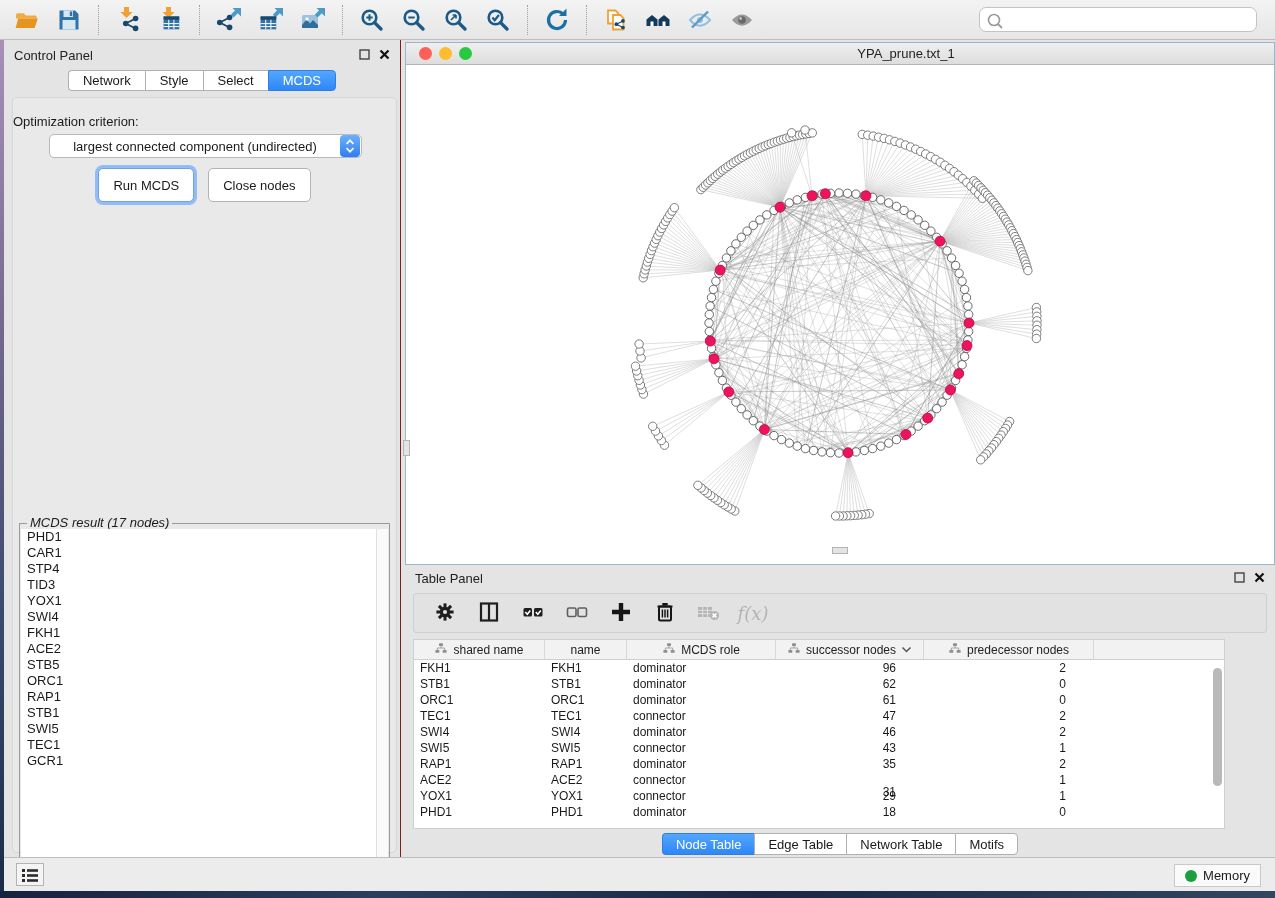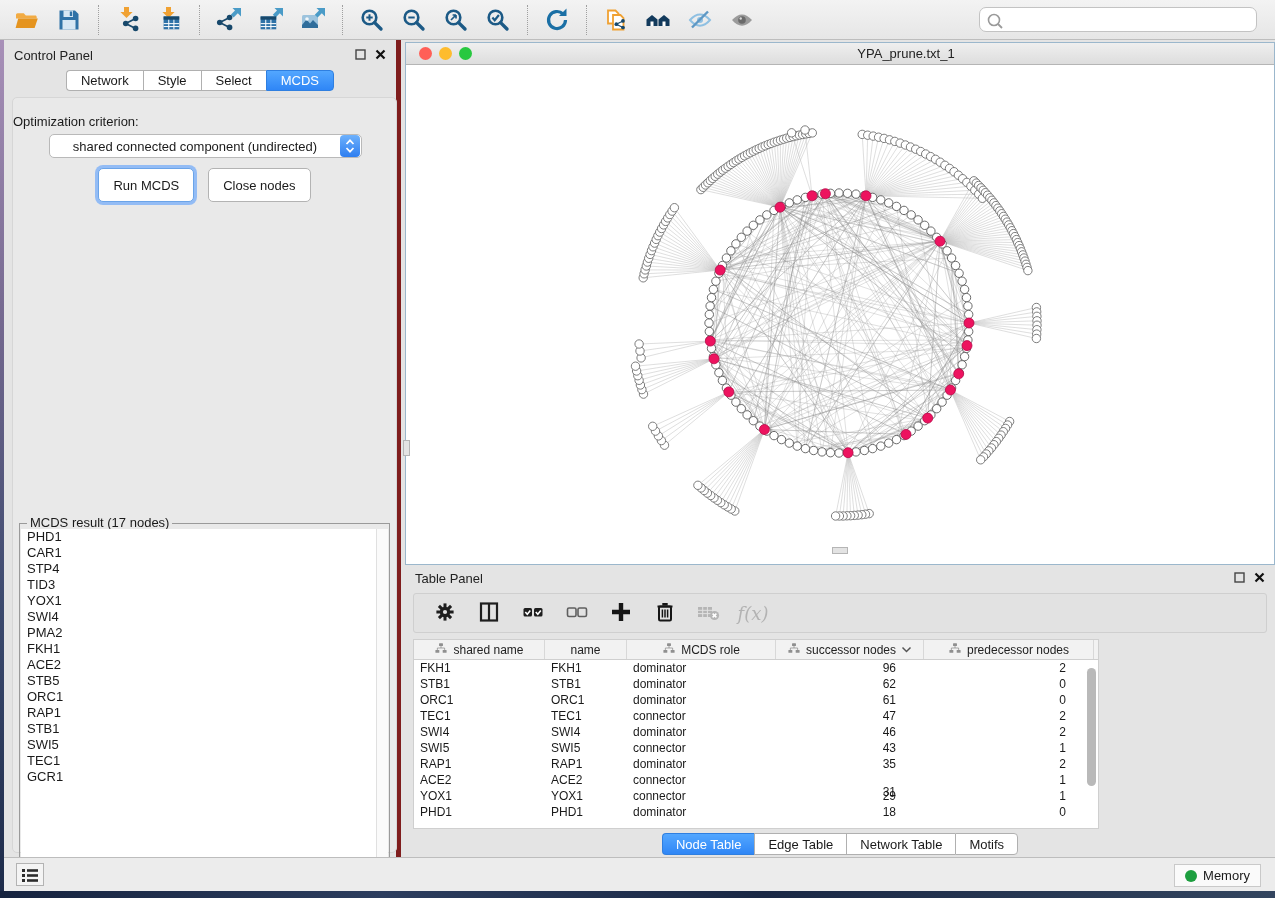--- a/index.html
+++ b/index.html
@@ -23,21 +23,21 @@
   #search-icon { position:absolute; left:7px; top:5px; }
 
   
   #wall-left { left:0; top:40px; width:4px; height:851px;
     background:linear-gradient(#a890b8,#74688f,#3c4a6e,#1d2b4a); }
   #wall-bottom { left:0; top:891px; width:1275px; height:7px;
     background:linear-gradient(90deg,#16233f,#2c3d5e 30%,#1a2845 60%,#33455f); }
 
   
   #control-panel { left:4px; top:40px; width:397px; height:817px;
-    background:#e4e4e4; border-right:5px solid #7f1d1d; }
+    background:#e4e4e4; border-right:1px solid #7f1d1d; }
   .panel-title-row { height:30px; display:flex; align-items:center; padding:0 10px; }
   .panel-title { font-size:13px; color:#222; }
   .panel-win-btns { margin-left:auto; display:flex; gap:9px; align-items:center; }
   .cp-tabs { display:flex; justify-content:center; gap:0; height:21px; }
   .cp-tab { height:21px; padding:0 14px; display:flex; align-items:center;
     background:#fff; border:1px solid #b0b0b0; border-right:none; font-size:13px; }
   .cp-tab:first-child { border-radius:4px 0 0 4px; }
   .cp-tab:last-child { border-radius:0 4px 4px 0; border-right:1px solid #b0b0b0; }
   .cp-tab.active { background:linear-gradient(#53a7ff,#2f86f6); color:#fff; border-color:#2f7fe0; }
   #cp-inner { left:8px; top:57px; width:385px; height:756px; background:#e9e9e9;
@@ -49,21 +49,21 @@
   #criterion-stepper { width:20px; height:22px; margin-right:1px;
     background:linear-gradient(#6db1fc,#2e7ef0); border-radius:4px;
     display:flex; align-items:center; justify-content:center; }
   .cp-buttons { position:absolute; top:70px; width:100%; display:flex; justify-content:center; gap:14px; }
   .mac-btn { height:23px; padding:16px 14px; background:#fff; border:1px solid #b3b3b3;
     border-radius:5px; font-size:13px; display:flex; align-items:center; }
   .mac-btn.focused { box-shadow:0 0 0 3px rgba(77,151,255,.55); border-color:#6ba4e8; }
   #result-group { left:6px; top:425px; width:371px; height:366px;
     border:1px solid #9a9a9a; }
   #result-group-title { position:absolute; left:7px; top:-9px; background:#e9e9e9;
-    padding:0 3px; font-size:13px; }
+    padding:0 3px; font-size:13px;font-style:italic; }
   #result-list { position:absolute; left:1px; top:5px; width:357px; height:354px;
     background:#fff; overflow:hidden; }
   #result-list .item { padding-left:6px; height:16px; line-height:16px; font-size:13px; }
   #result-scroll { position:absolute; right:1px; top:5px; width:12px; height:354px;
     background:#fafafa; border-left:1px solid #e0e0e0; }
 
   
   #network-frame { left:405px; top:42px; width:870px; height:523px;
     border:1px solid #9bb7cc; background:#fff; }
   #nf-titlebar { height:22px; background:linear-gradient(#efefef,#dddddd);
@@ -74,21 +74,21 @@
   #nf-canvas { position:relative; width:868px; height:499px; background:#fff; overflow:hidden; }
   .split-handle { background:#e3e3e3; border:1px solid #b5b5b5; }
 
   
   #table-panel { left:405px; top:565px; width:870px; height:292px; background:#e4e4e4; }
   #tp-toolbar { left:8px; top:28px; width:854px; height:40px; background:#e2e2e2;
     border:1px solid #cfcfcf; border-radius:3px; display:flex; align-items:center;
     gap:14px; padding-left:16px; }
   .tp-icon { display:flex; align-items:center; justify-content:center; width:30px; height:30px; }
   .fx { font-family:"DejaVu Serif", serif; font-style:italic; font-size:18px; color:#b3b3b3; }
-  #tp-table { left:8px; top:74px; width:686px; height:190px; background:#fff;
+  #tp-table { left:8px; top:74px; width:812px; height:190px; background:#fff;
     border:1px solid #cfcfcf; overflow:hidden; }
   #tp-head { display:flex; height:20px; background:#f2f2f2; border-bottom:1px solid #cfcfcf; }
   .th { display:flex; align-items:center; justify-content:center; gap:5px;
     border-right:1px solid #d8d8d8; font-size:12px; color:#222; position:relative; }
   .tr { display:flex; height:16px; align-items:center; }
   .td { font-size:12px; padding:0 6px; white-space:nowrap; overflow:hidden; }
   .td.num { text-align:right; }
   #tp-vscroll { position:absolute; right:2px; top:24px; width:9px; height:160px; }
   #tp-vscroll .thumb { position:absolute; top:4px; width:9px; height:118px;
     background:#b9b9b9; border-radius:5px; }
@@ -336,41 +336,40 @@
   </div>
   <div class="cp-tabs" id="cp-tabs">
       <div class="cp-tab">Network</div>
       <div class="cp-tab">Style</div>
       <div class="cp-tab">Select</div>
       <div class="cp-tab active">MCDS</div>
     </div>
   <div id="cp-inner" class="abs">
     <div id="opt-label" class="abs">Optimization criterion:</div>
     <div id="criterion" class="abs">
-      <span id="criterion-text">shared connected component (undirected)</span>
+      <span id="criterion-text">largest connected component (undirected)</span>
       <span id="criterion-stepper">
         <svg width="12" height="16">
             <path d="M2.5 6l3.5-3.7L9.5 6M2.5 10l3.5 3.7L9.5 10" fill="none" stroke="#fff" stroke-width="1.7"></path>
           </svg>
       </span>
     </div>
     <div class="cp-buttons">
       <div class="mac-btn focused">Run MCDS</div>
       <div class="mac-btn">Close nodes</div>
     </div>
     <div id="result-group" class="abs">
       <span id="result-group-title">MCDS result (17 nodes)</span>
       <div id="result-list">
           <div class="item">PHD1</div>
           <div class="item">CAR1</div>
           <div class="item">STP4</div>
           <div class="item">TID3</div>
           <div class="item">YOX1</div>
           <div class="item">SWI4</div>
-          <div class="item">PMA2</div>
           <div class="item">FKH1</div>
           <div class="item">ACE2</div>
           <div class="item">STB5</div>
           <div class="item">ORC1</div>
           <div class="item">RAP1</div>
           <div class="item">STB1</div>
           <div class="item">SWI5</div>
           <div class="item">TEC1</div>
           <div class="item">GCR1</div>
         </div>

